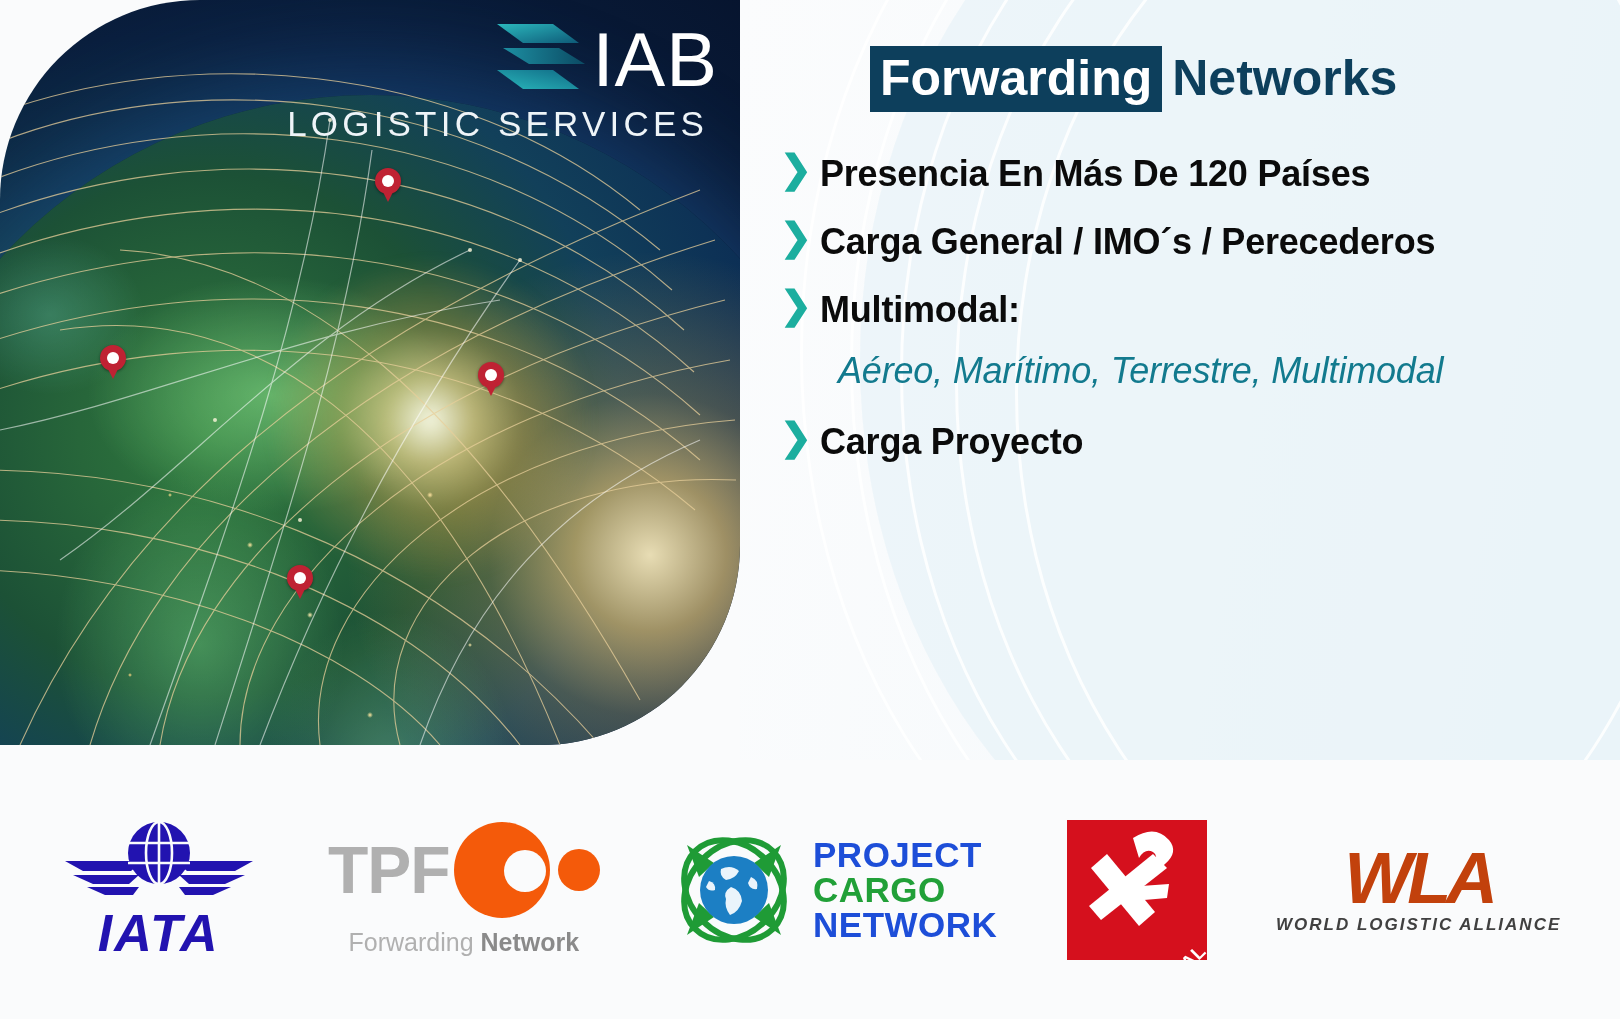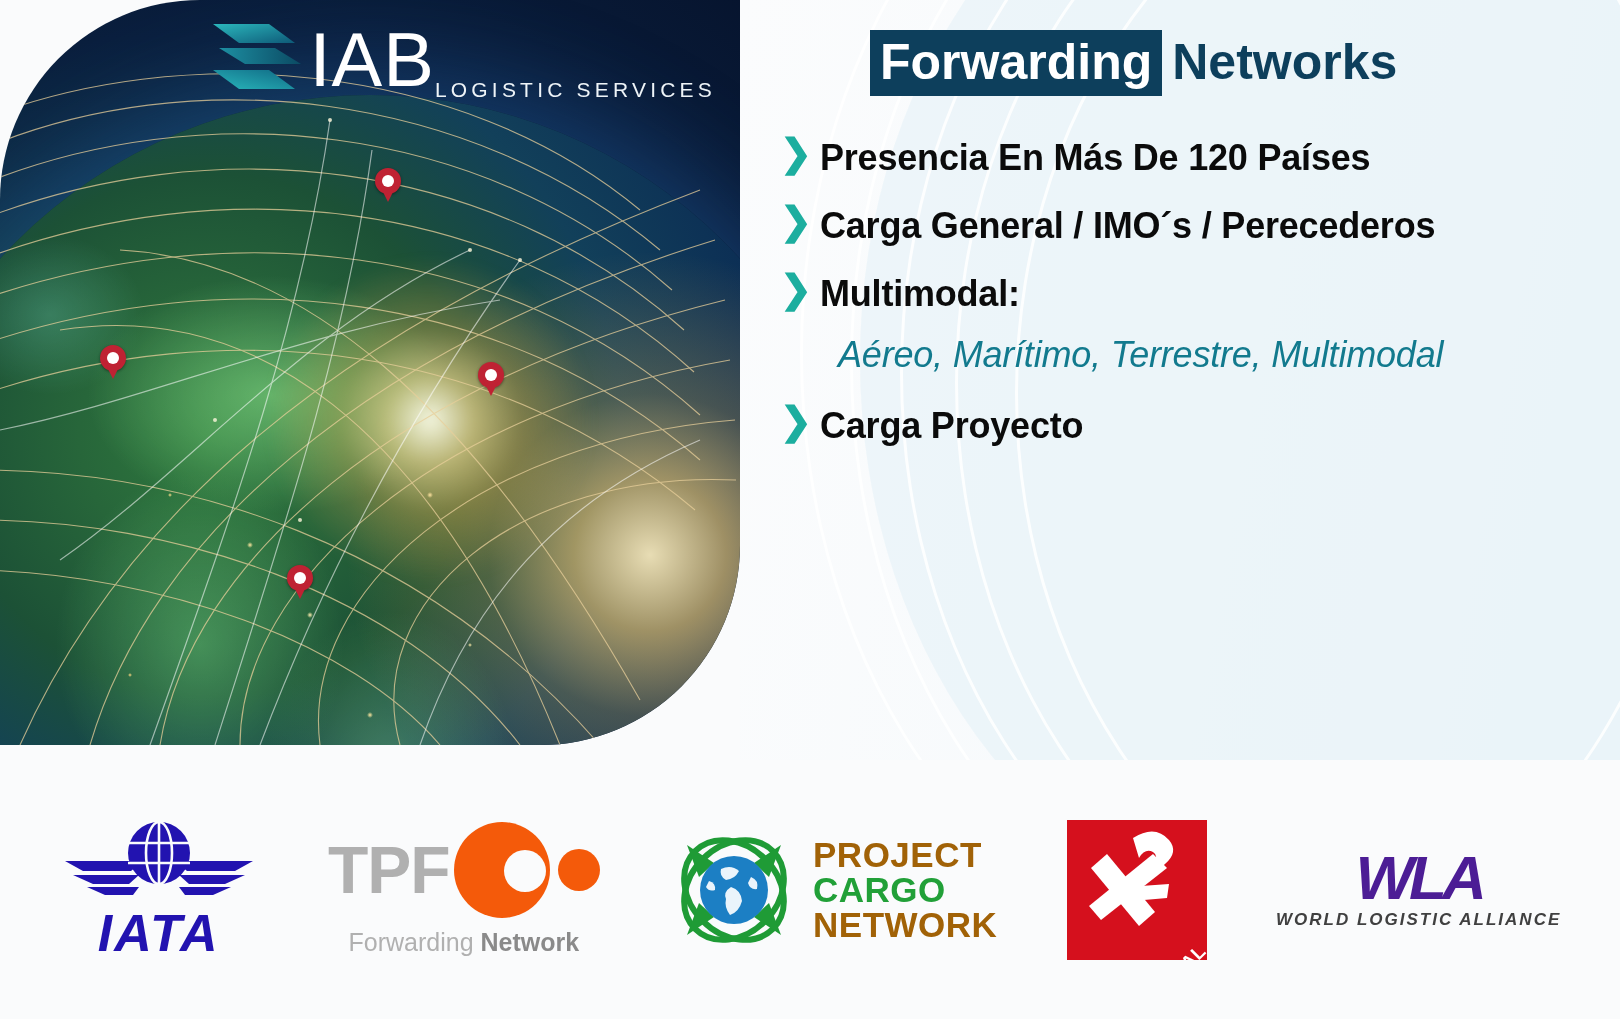--- a/index.html
+++ b/index.html
@@ -119,47 +119,47 @@
     width: 12px; height: 12px;
     border-radius: 50%;
     background: #ffffff;
   }
 
   
   .iab-logo {
     position: absolute;
     right: 22px; top: 18px;
     display: flex;
-    flex-direction: row;
+    flex-direction: column;
     align-items: flex-end;
   }
   .iab-row { display: flex; align-items: center; gap: 4px; }
   .iab-mark { width: 96px; height: 84px; display: block; }
   .iab-text {
     font-family: "Liberation Sans", sans-serif;
     font-size: 76px;
     font-weight: 300;
     color: #ffffff;
     letter-spacing: 1px;
     line-height: .95;
   }
   .iab-sub {
     font-family: "Liberation Sans", sans-serif;
-    font-size: 21px;
+    font-size: 35px;
     font-weight: 300;
     color: #eef4f8;
     letter-spacing: 4.2px;
     margin-top: 2px;
-    margin-right: 2px;
+    margin-right: 10px;
   }
 
   
   .content {
     position: absolute;
-    left: 762px; top: 0;
+    left: 762px; top: 16px;
     width: 858px; height: 745px;
   }
   .title {
     margin: 34px 0 0 108px;
     font-size: 50px;
     font-weight: bold;
     color: #0d3f5c;
     white-space: nowrap;
     line-height: 1.15;
   }
@@ -252,21 +252,21 @@
   .tpf-small {
     width: 42px; height: 42px; border-radius: 50%;
     background: #f45a0a; margin-left: 8px;
   }
   .tpf-sub { margin-top: 10px; font-size: 25px; color: #b0b0b0; }
   .tpf-sub b { color: #8a8a8a; }
   
   .pcn-row { display: flex; align-items: center; gap: 14px; }
   .pcn-words { line-height: 1.0; }
   .pcn-words div { font-size: 35px; font-weight: bold; letter-spacing: .5px; }
-  .pcn-1, .pcn-3 { color: #a16207; }
+  .pcn-1, .pcn-3 { color: #1d4ed8; }
   .pcn-2 { color: #21a038; }
   
   .x2-box {
     width: 140px; height: 140px;
     background: #d5101d;
     position: relative; overflow: hidden;
   }
   .x2-mark {
     position: absolute; left: 0; top: 0;
     width: 140px; height: 140px;
@@ -277,24 +277,24 @@
     transform: rotate(-45deg);
     transform-origin: right bottom;
     color: #ffffff;
     font-size: 19px;
     font-weight: bold;
     letter-spacing: .5px;
     white-space: nowrap;
   }
   
   .wla-txt {
-    font-size: 62px;
+    font-size: 72px;
     font-weight: bold;
     font-style: italic;
-    color: #4c1d95;
+    color: #c2410c;
     letter-spacing: -5px;
     line-height: .95;
   }
   .wla-sub {
     font-size: 17px;
     font-style: italic;
     font-weight: bold;
     color: #404040;
     letter-spacing: 2px;
     margin-top: 2px;

